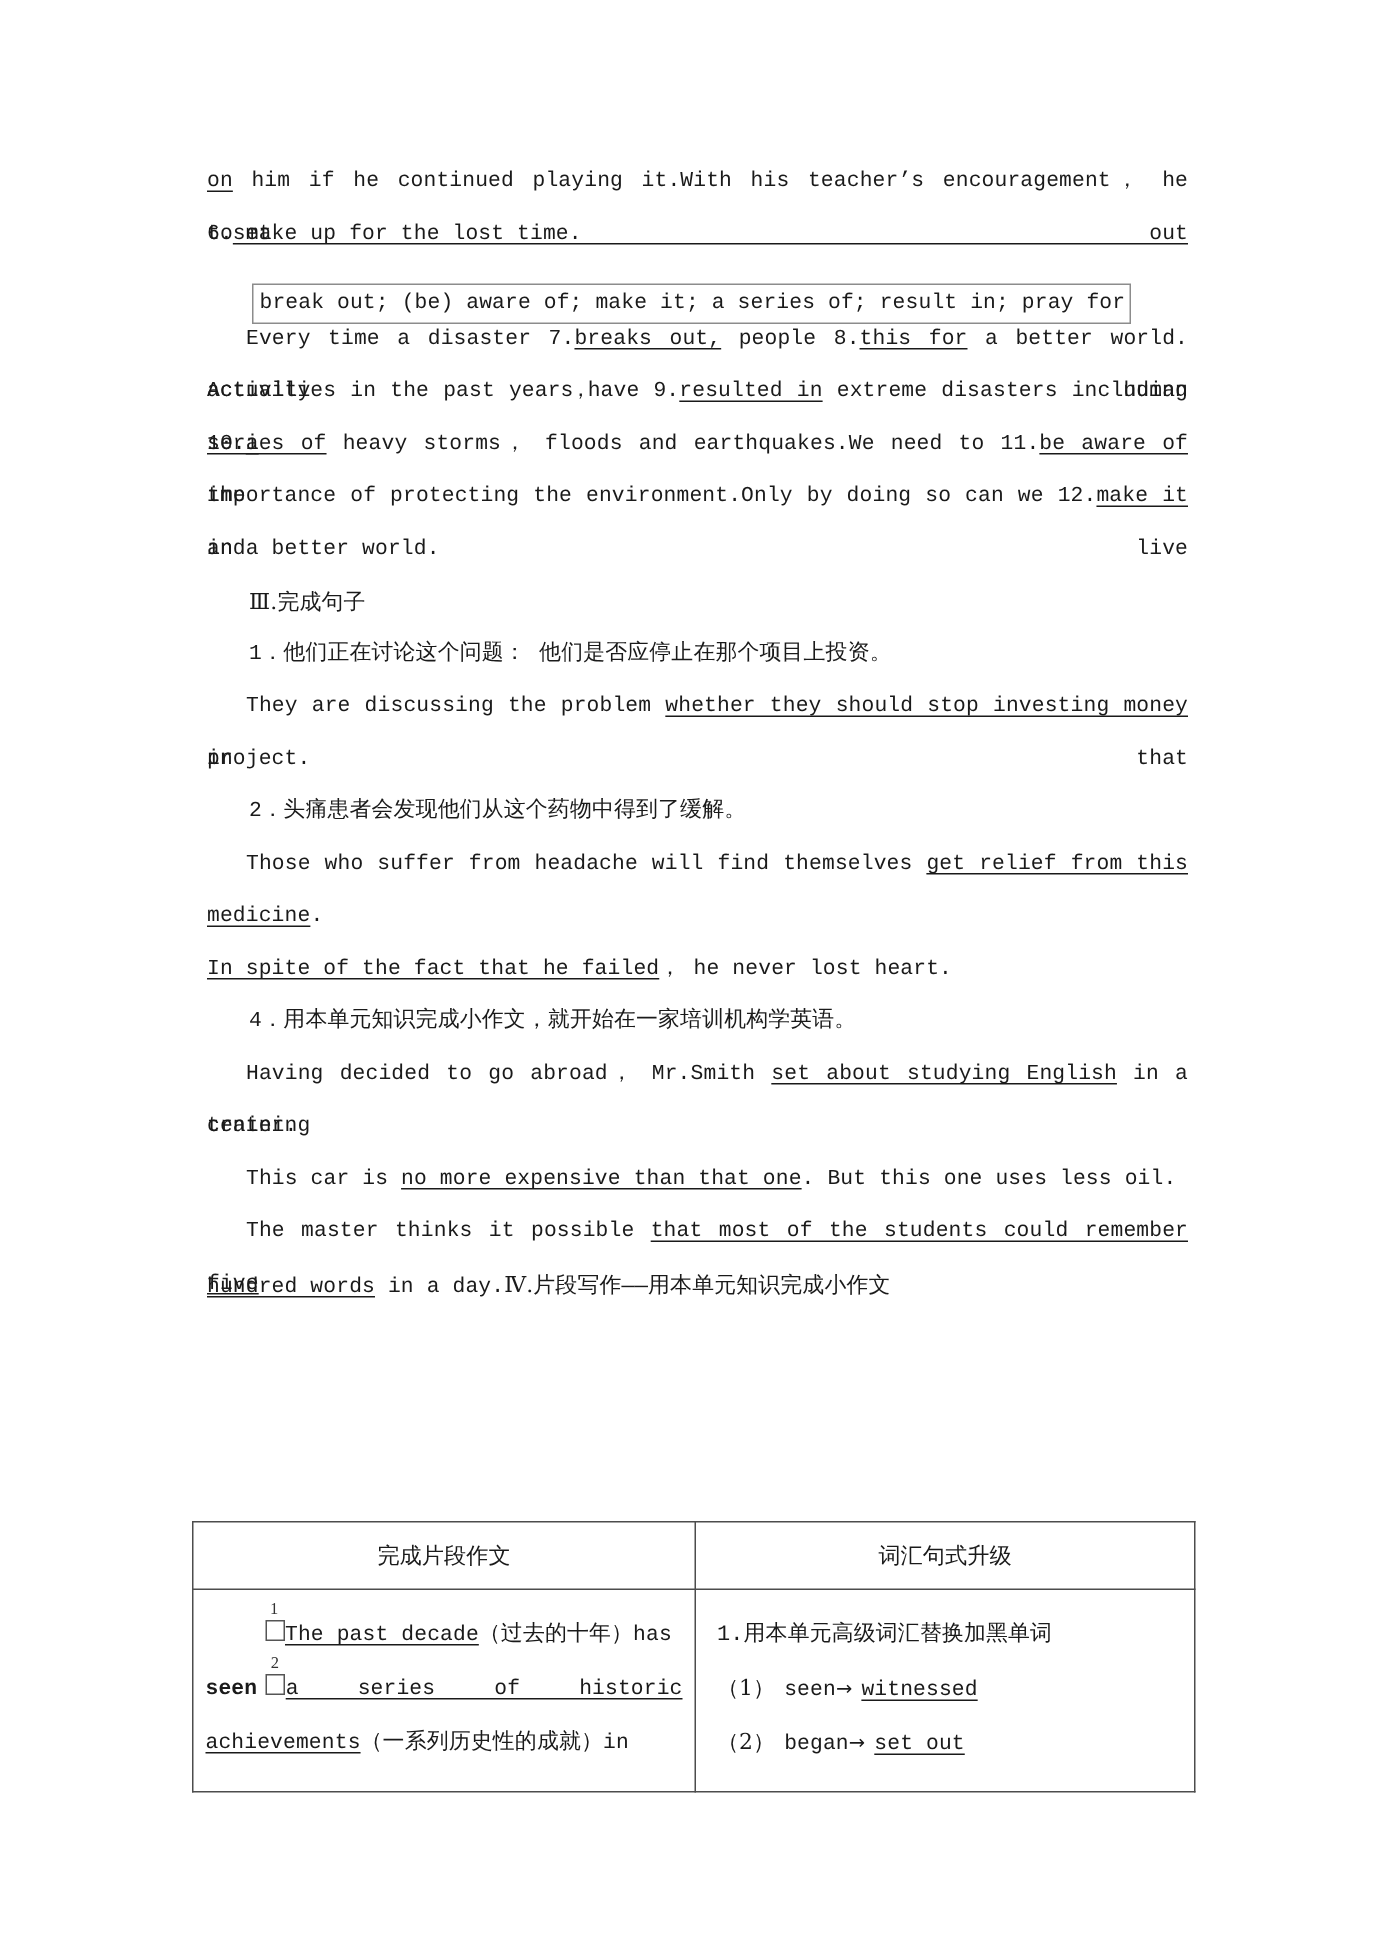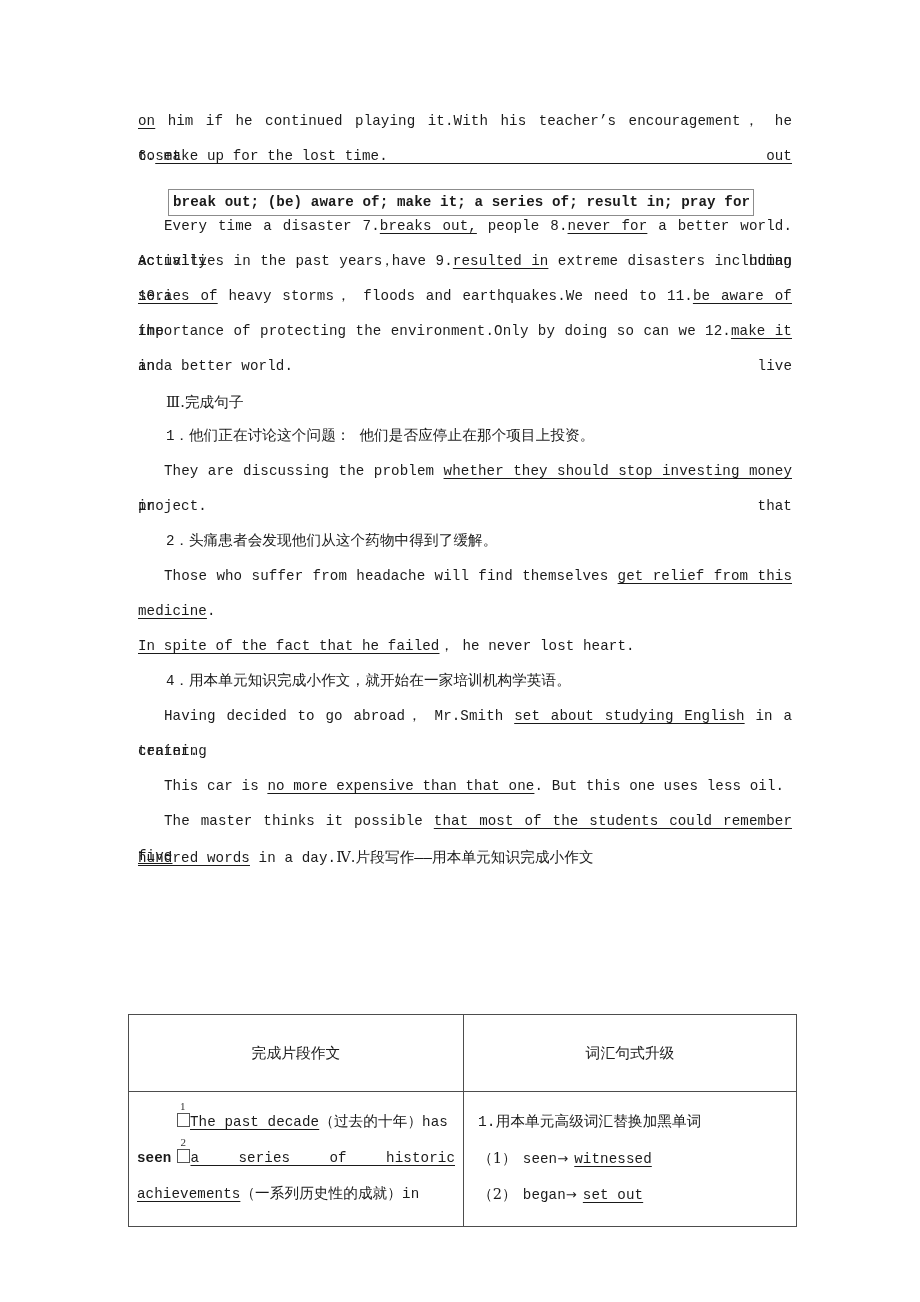--- a/index.html
+++ b/index.html
@@ -67,21 +67,20 @@
   .num {
     font-family: "Liberation Mono", monospace;
     font-size: 14.2px;
   }
 
   
   .bankwrap {
     position: absolute;
     left: 168px;
     top: 189px;
-    font-weight: bold;
   }
   .bank {
     display: inline-block;
     border: 1px solid #8c8c8c;
     padding: 2px 3px 3px 4px;
     font-size: 14.2px;
     line-height: 20px;
     white-space: nowrap;
     letter-spacing: 0.1px;
   }
@@ -97,21 +96,21 @@
   }
   .tbl td {
     border: 1px solid #4d4d4d;
     vertical-align: top;
     padding: 0;
   }
   .tbl td.head {
     text-align: center;
     vertical-align: middle;
     height: 38px;
-    padding: 19px 0;
+    padding: 3px 0;
   }
   .cellpad {
     padding: 12px 8px 14px 8px;
   }
   .cellpad-r {
     padding: 12px 8px 14px 14px;
   }
   .tline {
     font-size: 14.2px;
     line-height: 36px;
@@ -165,21 +164,21 @@
 <div class="page">
 
   <div class="body-col">
 
     <div class="ln just"><span class="u">on</span><span> him if he continued playing it.With his teacher’s encouragement， he 6.</span><span class="u">set out</span></div>
 
     <div class="ln">to make up for the lost time.</div>
 
     <div class="ln">&nbsp;</div>
 
-    <div class="ln just"><span style="padding-left:26px"></span><span>Every time a disaster 7.</span><span class="u">breaks out,</span><span> people 8.</span><span class="u">never for</span><span> a better world. Actually， human</span></div>
+    <div class="ln just"><span style="padding-left:26px"></span><span>Every time a disaster 7.</span><span class="u">breaks out,</span><span> people 8.</span><span class="u">this for</span><span> a better world. Actually， human</span></div>
 
     <div class="ln just"><span>activities in the past years have 9.</span><span class="u">resulted in</span><span> extreme disasters including 10.</span><span class="u">a</span></div>
 
     <div class="ln just"><span class="u">series of</span><span> heavy storms， floods and earthquakes.We need to 11.</span><span class="u">be aware of</span><span> the</span></div>
 
     <div class="ln just"><span>importance of protecting the environment.Only by doing so can we 12.</span><span class="u">make it</span><span> and live</span></div>
 
     <div class="ln">in a better world.</div>
 
     <div class="ln indent"><span class="rom">Ⅲ.</span><span class="cn">完成句子</span></div>

